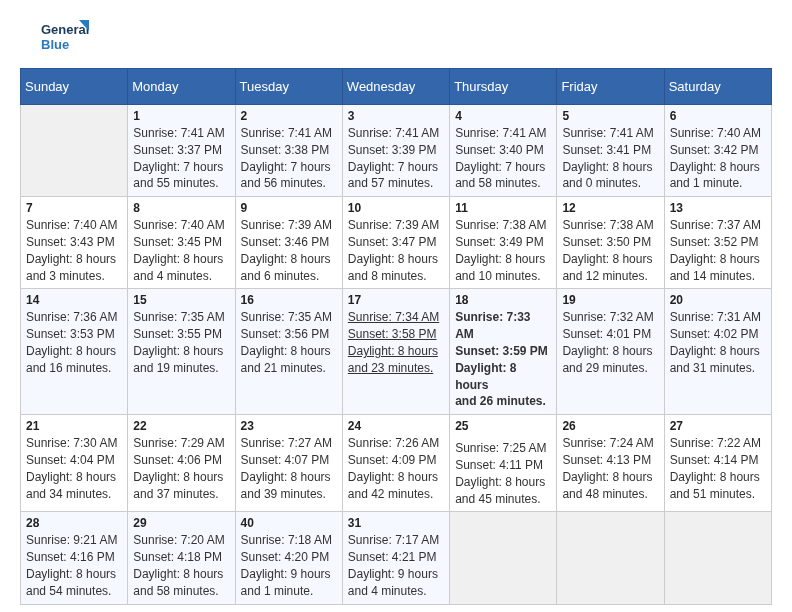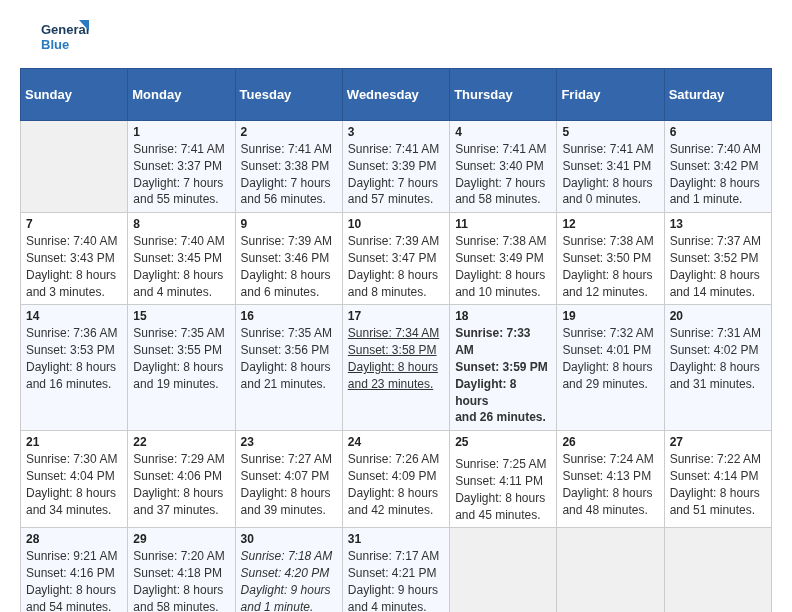--- a/index.html
+++ b/index.html
@@ -36,24 +36,24 @@
       font-weight: normal;
     }
     table {
       width: 100%;
       border-collapse: collapse;
       font-size: 11px;
     }
     thead tr th {
       background: #3366aa;
       color: #fff;
-      padding: 18px 4px;
+      padding: 10px 4px;
       text-align: left;
       font-size: 13px;
-      font-weight: bold;
+      font-weight: normal;
       border: 1px solid #2a5590;
     }
     tbody tr td {
       border: 1px solid #ccc;
       padding: 4px 5px;
       vertical-align: top;
       width: 107px;
       min-height: 70px;
       background: #fff;
     }
@@ -315,22 +315,22 @@
 and 54 minutes.</div>
         </td>
         <td>
           <div class="day-number">29</div>
           <div class="day-info" style="white-space: pre-line;">Sunrise: 7:20 AM
 Sunset: 4:18 PM
 Daylight: 8 hours
 and 58 minutes.</div>
         </td>
         <td>
-          <div class="day-number">30</div>
-          <div class="day-info" style="white-space: pre-line; font-style: italic;">Sunrise: 7:18 AM
+          <div class="day-number">40</div>
+          <div class="day-info" style="white-space: pre-line;">Sunrise: 7:18 AM
 Sunset: 4:20 PM
 Daylight: 9 hours
 and 1 minute.</div>
         </td>
         <td>
           <div class="day-number">31</div>
           <div class="day-info" style="white-space: pre-line;">Sunrise: 7:17 AM
 Sunset: 4:21 PM
 Daylight: 9 hours
 and 4 minutes.</div>

